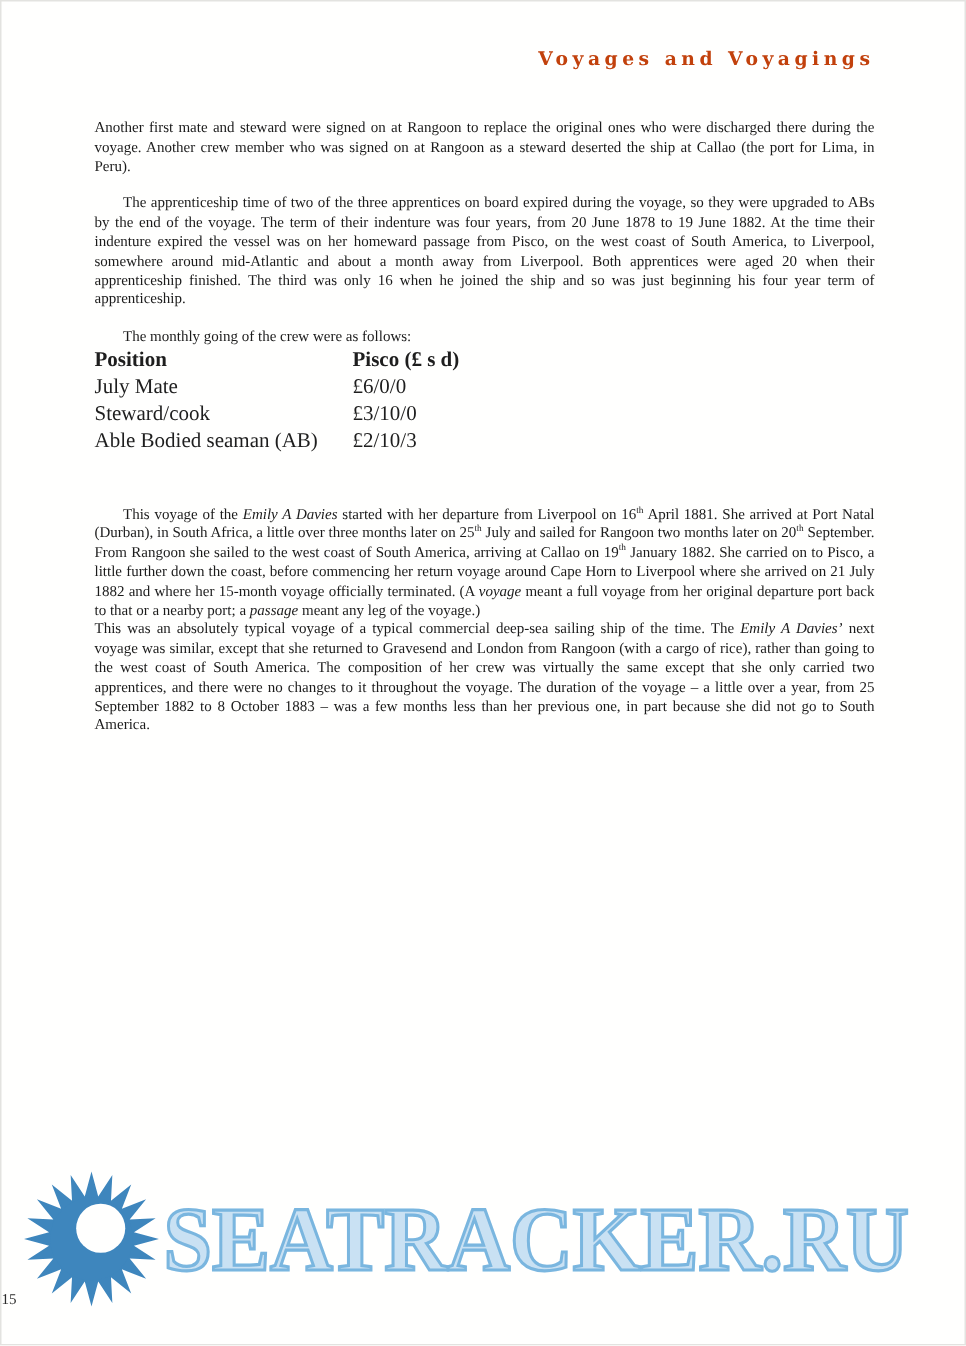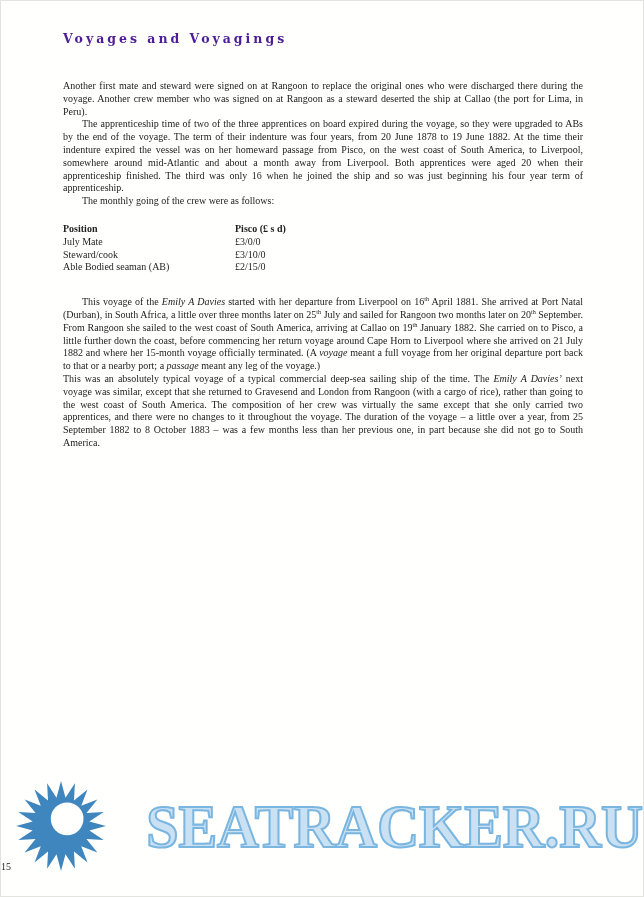--- a/index.html
+++ b/index.html
@@ -17,41 +17,40 @@
     border: 1px solid #e3e3e0;
     background: #fffffe;
   }
   .content {
     position: absolute;
     left: 62px;
     right: 60px;
     top: 0;
   }
   .running-head {
-    text-align: left;
+    text-align: right;
     font-family: "DejaVu Serif", serif;
     font-weight: bold;
     font-size: 12.5px;
     letter-spacing: 3px;
     margin-top: 30px;
-    color: #4c1d95;
+    color: #c2410c;
   }
   .body-text { margin-top: 34px; }
   p.para {
     font-size: 10px;
     line-height: 1.28;
     text-align: justify;
     color: #1b1b1b;
   }
-  p.para.indent { text-indent: 19px; }
+  p.para.indent { text-indent: 19px; margin-top: 12px; }
   p.para sup { font-size: 0.62em; line-height: 0; }
   .wage-table {
-    margin-top: 15px;
     border-collapse: collapse;
-    font-size: 10px;
+    font-size: 14px;
     line-height: 1.28;
   }
   .wage-table th {
     text-align: left;
     font-weight: bold;
     padding: 0;
   }
   .wage-table td, .wage-table th { padding: 0; vertical-align: top; }
   .wage-table .col-position { width: 172px; }
   .gap-after-table { height: 22px; }
@@ -66,21 +65,20 @@
   .watermark {
     position: absolute;
     left: 14px;
     right: 0;
     bottom: 20px;
     height: 100px;
     display: flex;
     align-items: center;
     opacity: 0.92;
     pointer-events: none;
-    justify-content: space-between;
   }
   .watermark-sun { width: 92px; height: 92px; flex: 0 0 auto; }
   .watermark-text {
     font-family: "Liberation Serif", serif;
     font-weight: bold;
     font-size: 58px;
     letter-spacing: 0px;
     margin-left: 2px;
     color: rgba(255,255,255,0.15);
     -webkit-text-stroke: 2px var(--wm-color, #6fb0dd);
@@ -105,29 +103,29 @@
       <table class="wage-table">
         <thead>
           <tr>
             <th class="col-position">Position</th>
             <th>Pisco (£ s d)</th>
           </tr>
         </thead>
         <tbody>
             <tr>
               <td class="col-position">July Mate</td>
-              <td>£3/0/0</td>
+              <td>£6/0/0</td>
             </tr>
             <tr>
               <td class="col-position">Steward/cook</td>
               <td>£3/10/0</td>
             </tr>
             <tr>
               <td class="col-position">Able Bodied seaman (AB)</td>
-              <td>£2/15/0</td>
+              <td>£2/10/3</td>
             </tr>
           </tbody>
       </table>
 
       <div class="gap-after-table"></div>
 
       <p class="para indent"><span>This voyage of the </span><span style="font-style: italic;">Emily A Davies</span><span> started with her departure from Liverpool on 16</span><sup>th</sup><span> April 1881. She arrived at Port Natal (Durban), in South Africa, a little over three months later on 25</span><sup>th</sup><span> July and sailed for Rangoon two months later on 20</span><sup>th</sup><span> September. From Rangoon she sailed to the west coast of South America, arriving at Callao on 19</span><sup>th</sup><span> January 1882. She carried on to Pisco, a little further down the coast, before commencing her return voyage around Cape Horn to Liverpool where she arrived on 21 July 1882 and where her 15-month voyage officially terminated. (A </span><span style="font-style: italic;">voyage</span><span> meant a full voyage from her original departure port back to that or a nearby port; a </span><span style="font-style: italic;">passage</span><span> meant any leg of the voyage.)</span></p>
       <p class="para"><span>This was an absolutely typical voyage of a typical commercial deep-sea sailing ship of the time. The </span><span style="font-style: italic;">Emily A Davies’</span><span> next voyage was similar, except that she returned to Gravesend and London from Rangoon (with a cargo of rice), rather than going to the west coast of South America. The composition of her crew was virtually the same except that she only carried two apprentices, and there were no changes to it throughout the voyage. The duration of the voyage – a little over a year, from 25 September 1882 to 8 October 1883 – was a few months less than her previous one, in part because she did not go to South America.</span></p>
     </div>
   </div>

